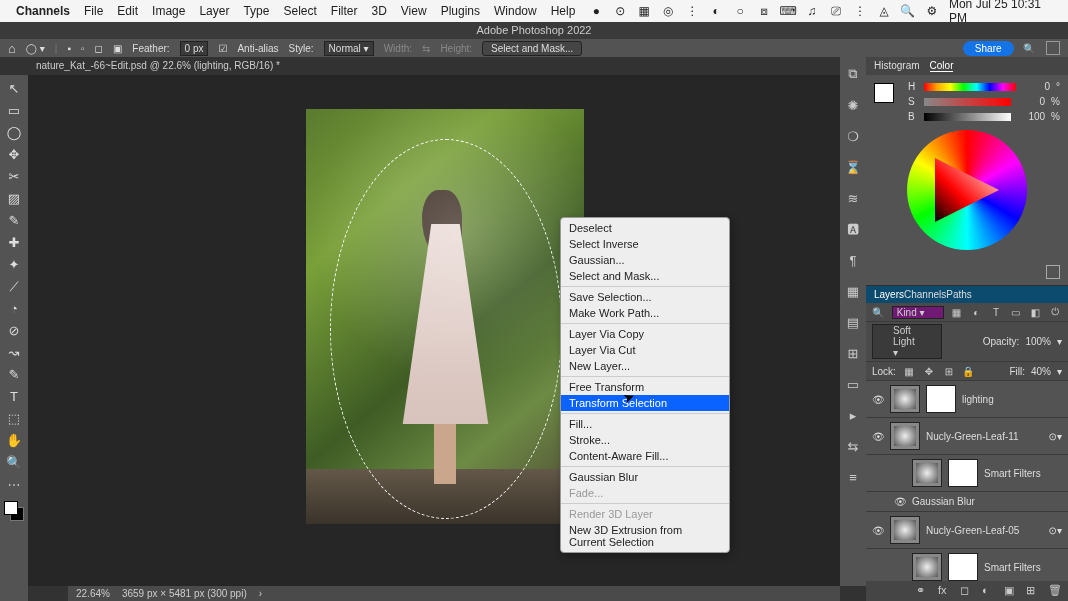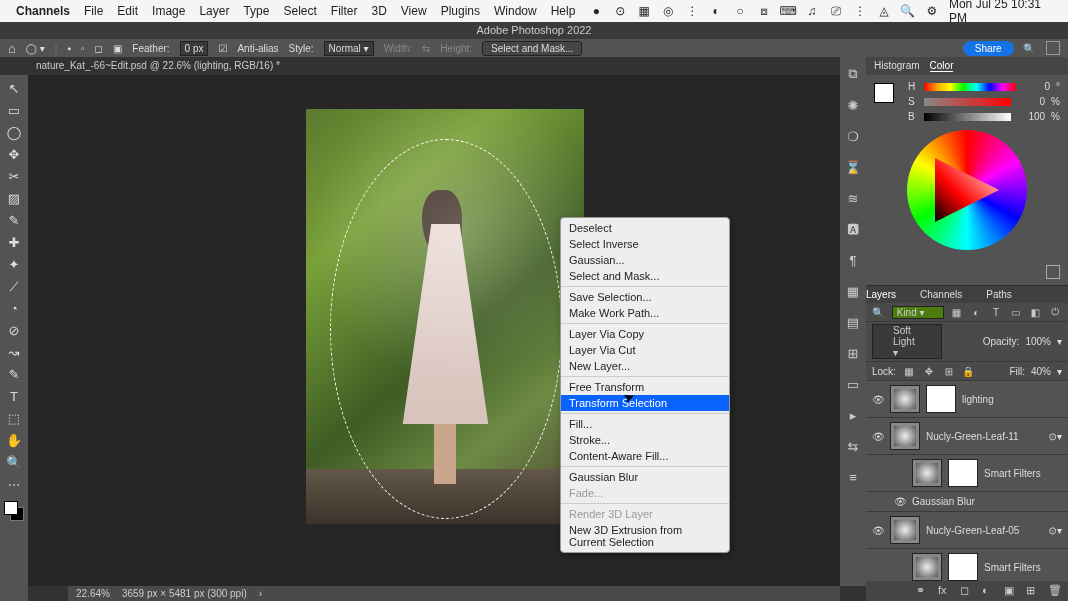--- a/index.html
+++ b/index.html
@@ -76,25 +76,25 @@
   .track.sat { background:linear-gradient(90deg,#888,red); }
   .track.bri { background:linear-gradient(90deg,#000,#fff); }
   .slider-row .val { width:28px; text-align:right; }
   .color-wheel { position:relative; width:120px; height:120px; margin:8px auto 0; border-radius:50%;
     background:conic-gradient(red,magenta,blue,cyan,lime,yellow,red); }
   .color-tri { position:absolute; left:28px; top:28px; width:64px; height:64px; background:linear-gradient(135deg,#fff,red 60%,#000); clip-path:polygon(50% 0,100% 100%,0 100%); transform:rotate(90deg); }
   .fg-sw { position:absolute; left:8px; top:8px; width:20px; height:20px; background:#fff; border:1px solid #000; }
   .grid-ico { position:absolute; right:8px; bottom:6px; width:14px; height:14px; border:1px solid #aaa; }
 
   .layers-panel { border-top:1px solid #2d2d2d; }
-  .layers-header { display:flex; gap:24px; padding:3px 0; background:#404040; }
+  .layers-header { display:flex; gap:0; padding:3px 8px; background:#0c4a6e; }
   .layers-header span.active { color:#fff; }
   .filter-row, .blend-row, .lock-row { display:flex; align-items:center; gap:6px; padding:2px 6px; background:#4a4a4a; border-bottom:1px solid #3a3a3a; }
   .mini-ico { width:14px; height:14px; display:inline-flex; align-items:center; justify-content:center; font-size:10px; color:#ccc; }
-  .kind-select { background:#4d7c0f; border:1px solid #222; color:#ccc; padding:0 4px; font-size:10px; flex:0 0 52px; }
+  .kind-select { background:#701a75; border:1px solid #222; color:#ccc; padding:0 4px; font-size:10px; flex:0 0 52px; }
   .blend-select { background:#3a3a3a; border:1px solid #222; color:#ccc; padding:0 20px; font-size:10px; flex:0 0 70px; }
 
   .layer-list { max-height:230px; overflow:hidden; }
   .layer { display:flex; align-items:center; gap:6px; padding:4px 6px; border-bottom:1px solid #3a3a3a; }
   .layer.indent { padding-left:28px; }
   .layer .eye { width:12px; font-size:10px; }
   .layer .thumb { width:30px; height:28px; background:#888; border:1px solid #222; position:relative; }
   .layer .thumb::after{ content:""; position:absolute; inset:3px; background:radial-gradient(circle,#eee,#555); }
   .layer .mask { width:30px; height:28px; background:#fff; border:1px solid #222; }
   .layer .txt { flex:1; }

